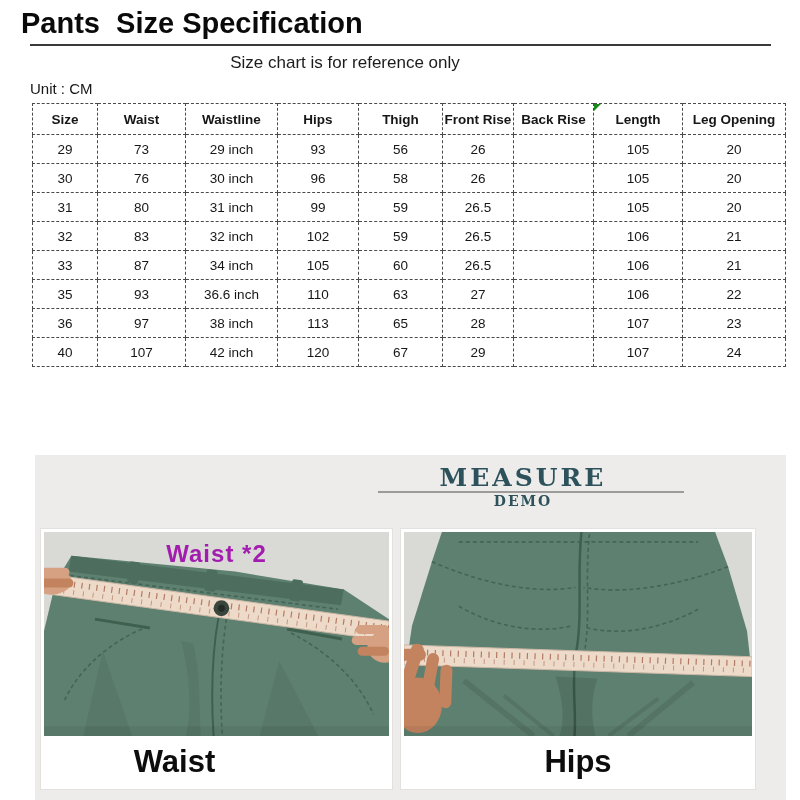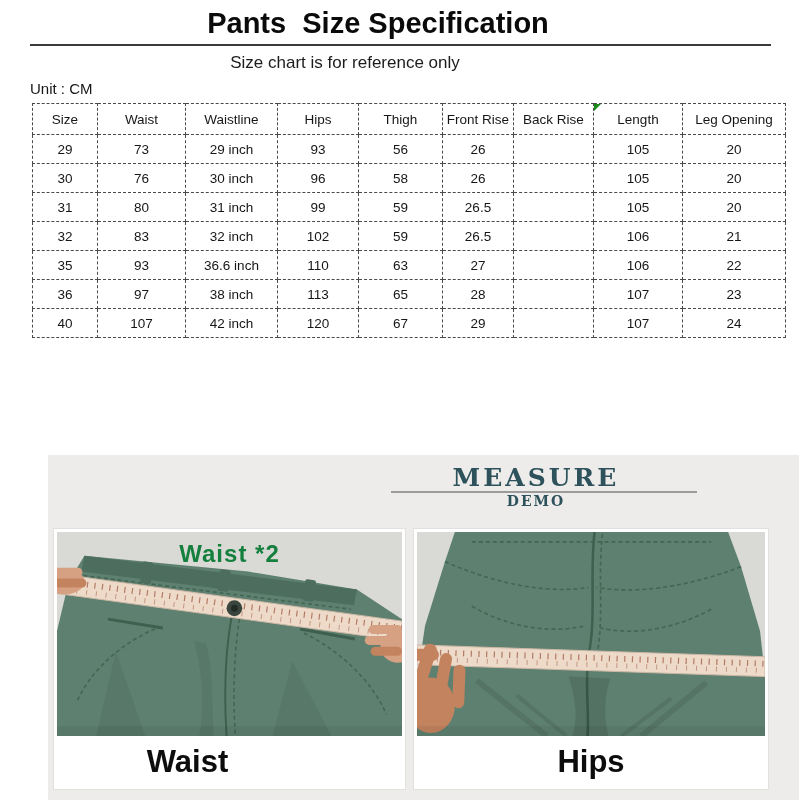--- a/index.html
+++ b/index.html
@@ -1,55 +1,55 @@
 <!DOCTYPE html>
 <html style="--pants_green: #5e8070; --pants_green_dark: #4d6e5e; --pants_stitch: #3f5f4f; --tape: #eddac9; --tape_tick: #a2604b; --skin: #d6a183; --skin_dark: #c3835f; --demo_teal: #2d525c; --demo_line: #9b9b9b; --marker_green: #1a8a1a; --panel_gray: #edecea; --photo_bg: #d9d9d6; --table_border: #4a4a4a;"><head>
 <meta charset="utf-8">
 <style>
   html,body{margin:0;padding:0;background:#fff;}
   .page{position:relative;width:800px;height:800px;background:#fff;overflow:hidden;
         font-family:"Liberation Sans",sans-serif;color:#111;}
 
   
-  .title{position:absolute;top:7px;left:0;width:756px;text-align:center;
-         font-size:29px;font-weight:bold;letter-spacing:0px;color:#0a0a0a;white-space:pre;}
+  .title{position:absolute;top:7px;left:0;width:756px;text-align:left;
+         font-size:29px;font-weight:bold;letter-spacing:0px;color:#0a0a0a;white-space:pre;padding-left:21px;}
   .title-rule{position:absolute;top:44px;left:30px;width:741px;height:2px;background:#3a3a3a;}
   .subtitle{position:absolute;top:53px;left:0;width:690px;text-align:center;
             font-size:17px;color:#1c1c1c;}
   .unit{position:absolute;top:80px;left:30px;font-size:15px;color:#161616;}
 
   
   table.size-table{position:absolute;left:32px;top:103px;width:753px;
        border-collapse:collapse;table-layout:fixed;background:#fff;}
   table.size-table th,table.size-table td{
        border:1px dashed var(--table_border);text-align:center;vertical-align:middle;
        font-size:13.5px;color:#161616;padding:0;height:28px;overflow:hidden;position:relative;}
-  table.size-table th{font-weight:normal;height:30px;margin-top:11px;}
+  table.size-table th{font-weight:bold;height:30px;margin-top:11px;}
   .corner-marker{position:absolute;top:0;left:0;width:0;height:0;
        border-top:7px solid var(--marker_green);border-right:7px solid transparent;}
 
   
   .demo-panel{position:absolute;left:35px;top:455px;width:751px;height:345px;
-       background:var(--panel_gray);margin-left:13px;}
+       background:var(--panel_gray);}
   .demo-header{position:absolute;left:298px;top:10px;width:380px;text-align:center;
        font-family:"DejaVu Serif","Liberation Serif",serif;color:var(--demo_teal);}
   .demo-line{position:absolute;top:26px;left:45px;width:306px;height:2px;
        background:var(--demo_line);z-index:0;}
   .demo-title{position:relative;z-index:1;font-size:25px;font-weight:bold;letter-spacing:3px;line-height:1;}
   .demo-sub{position:relative;z-index:1;font-size:14px;font-weight:bold;letter-spacing:2px;line-height:1;margin-top:4px;}
 
   
   .photo{position:absolute;margin:0;background:#fff;border:1px solid #e2e1de;
        box-sizing:border-box;padding:3px;}
   .photo-left{left:5px;top:73px;width:353px;height:262px;}
   .photo-right{left:365px;top:73px;width:356px;height:262px;}
   .photo-img{position:relative;width:100%;height:204px;overflow:hidden;background:var(--photo_bg);}
   .photo-img svg{display:block;width:100%;height:100%;}
   .overlay-label{position:absolute;top:8px;left:0;width:100%;text-align:center;
-       font-size:24px;font-weight:bold;color:#15803d;letter-spacing:1px;}
+       font-size:24px;font-weight:bold;color:#a21caf;letter-spacing:1px;}
   figcaption{height:51px;display:flex;align-items:center;justify-content:center;
        font-size:31px;font-weight:bold;color:#0d0d0d;}
   .photo-left figcaption{transform:translateX(-42px);}
 
   
   .bg-rect{fill:var(--photo_bg);}
   .pants{fill:var(--pants_green);}
   .band{fill:var(--pants_green_dark);}
   .loop{fill:var(--pants_green_dark);}
   .seam{stroke:var(--pants_stitch);stroke-width:2;fill:none;}
@@ -132,20 +132,31 @@
           <td></td>
           <td>105</td>
           <td>20</td>
         </tr>
         <tr>
           <td>32</td>
           <td>83</td>
           <td>32 inch</td>
           <td>102</td>
           <td>59</td>
+          <td>26.5</td>
+          <td></td>
+          <td>106</td>
+          <td>21</td>
+        </tr>
+        <tr>
+          <td>33</td>
+          <td>87</td>
+          <td>34 inch</td>
+          <td>105</td>
+          <td>60</td>
           <td>26.5</td>
           <td></td>
           <td>106</td>
           <td>21</td>
         </tr>
         <tr>
           <td>35</td>
           <td>93</td>
           <td>36.6 inch</td>
           <td>110</td>

